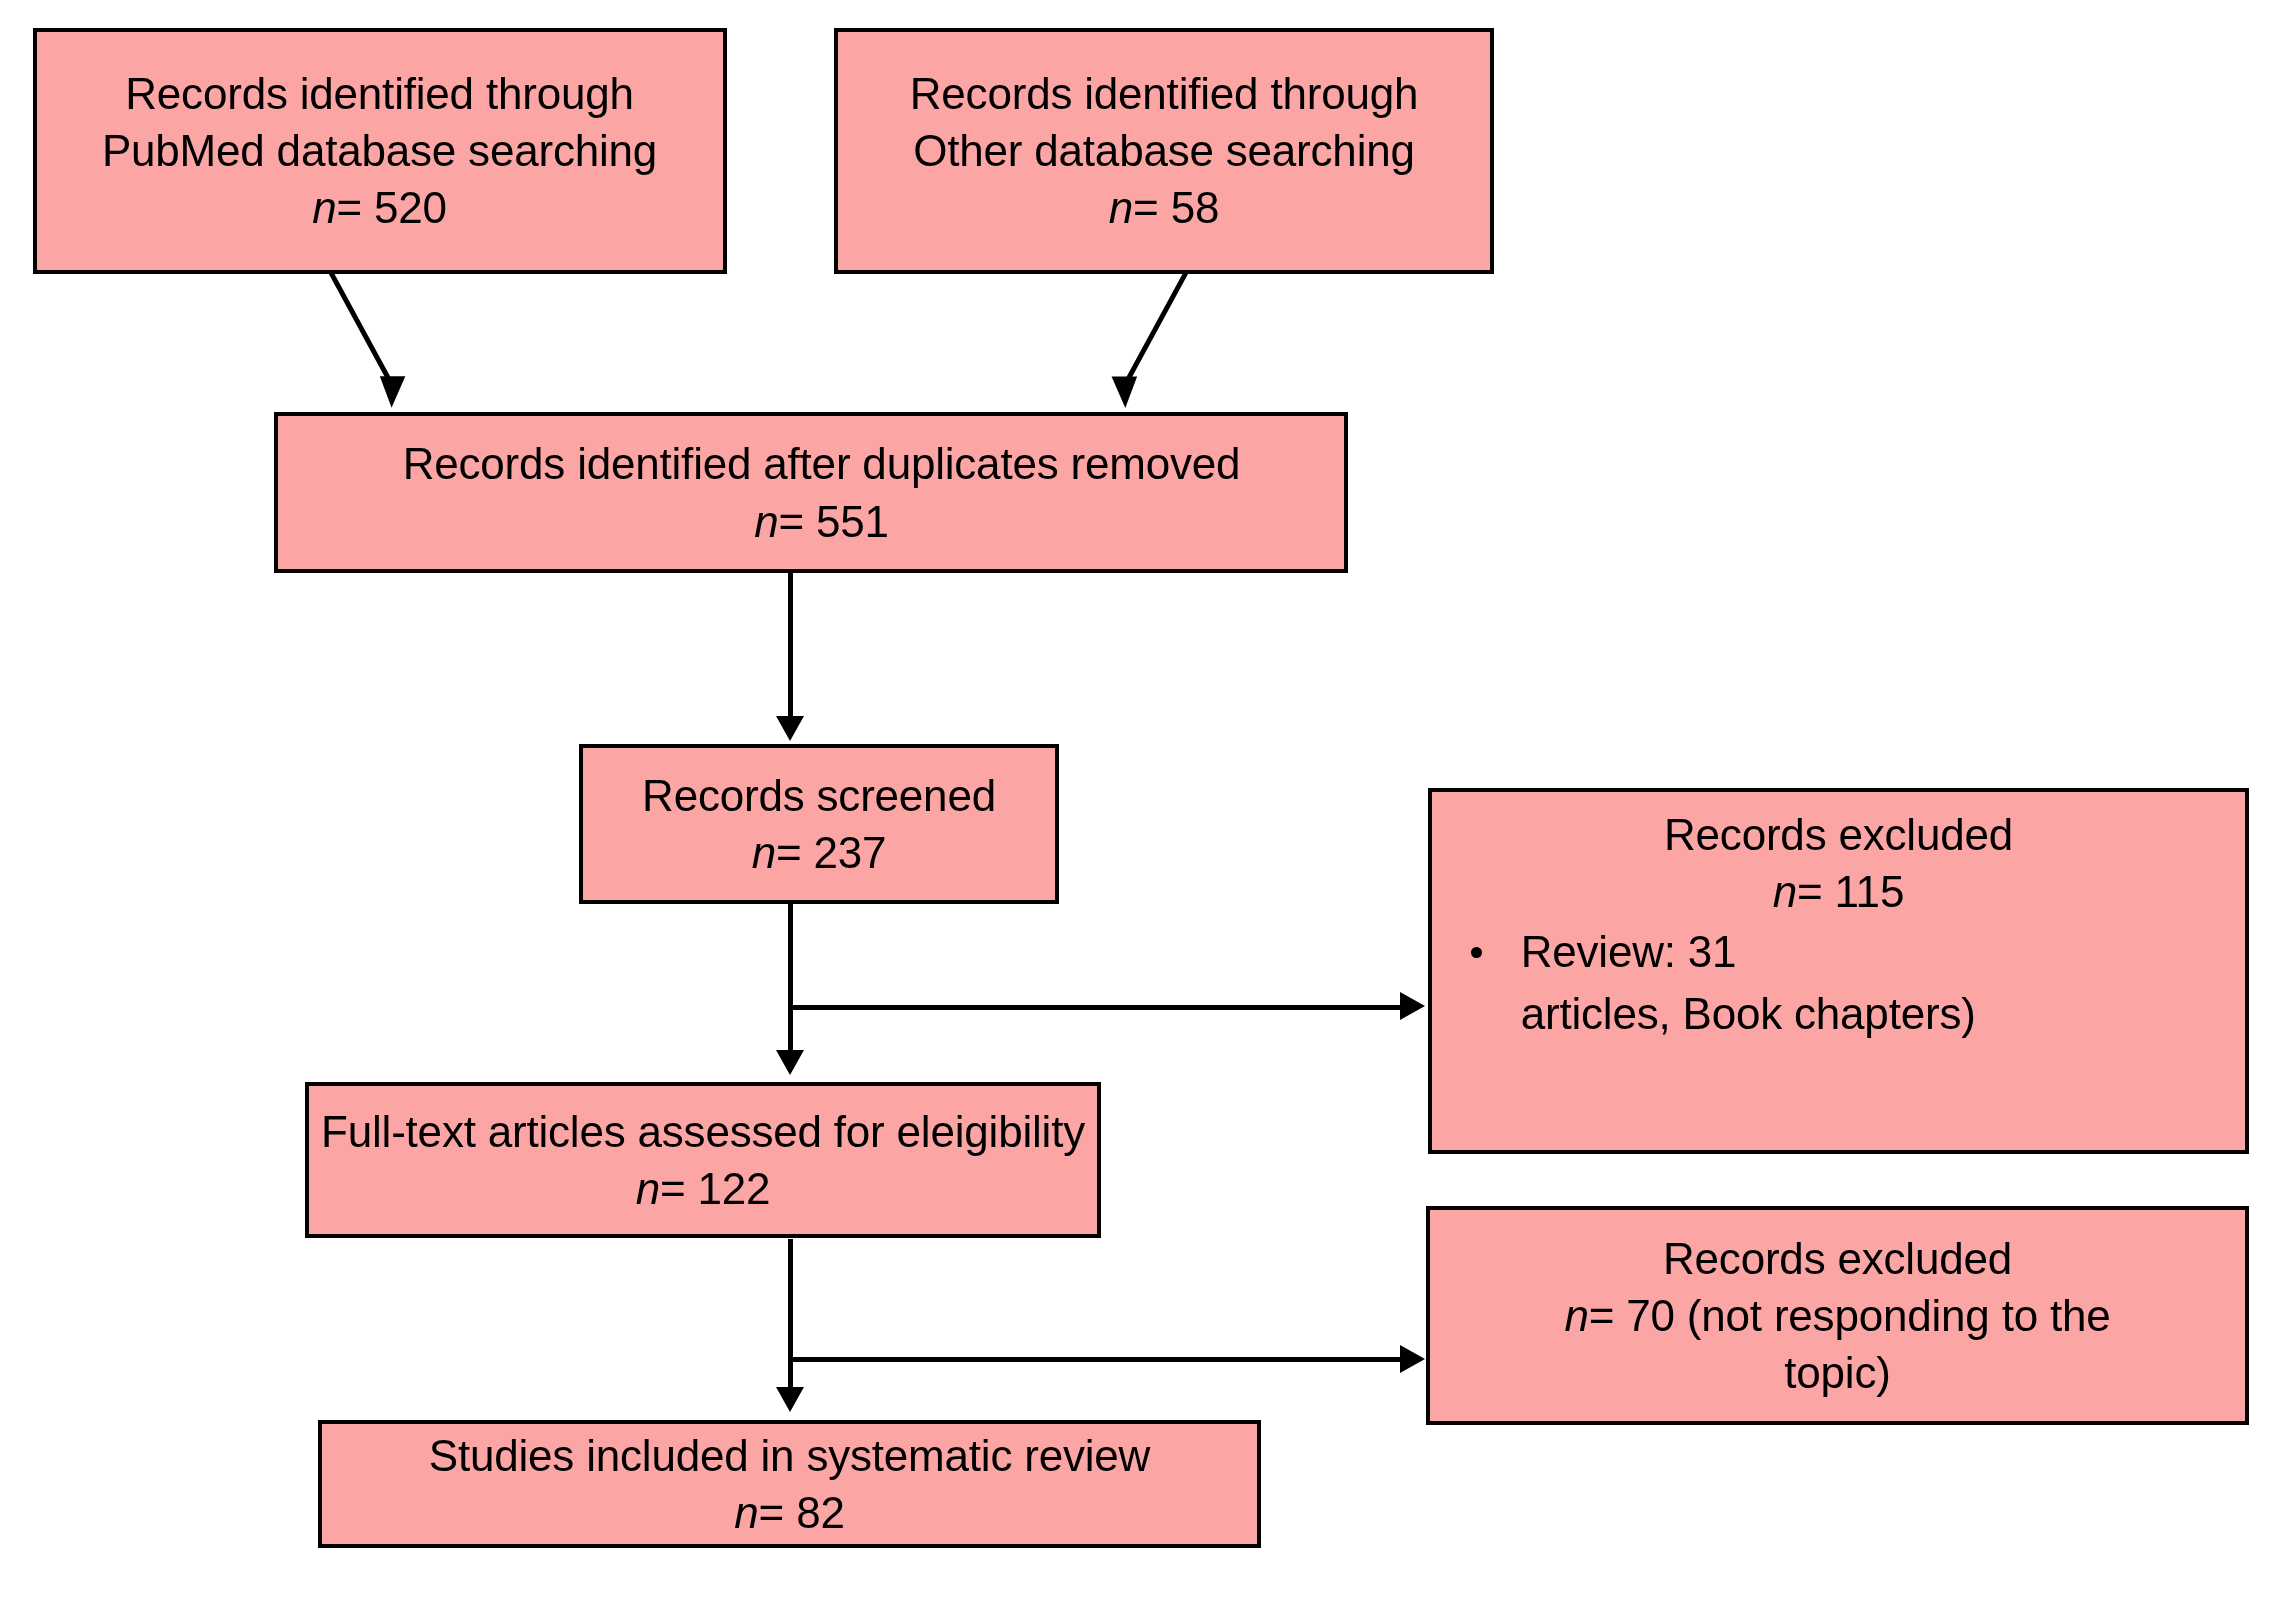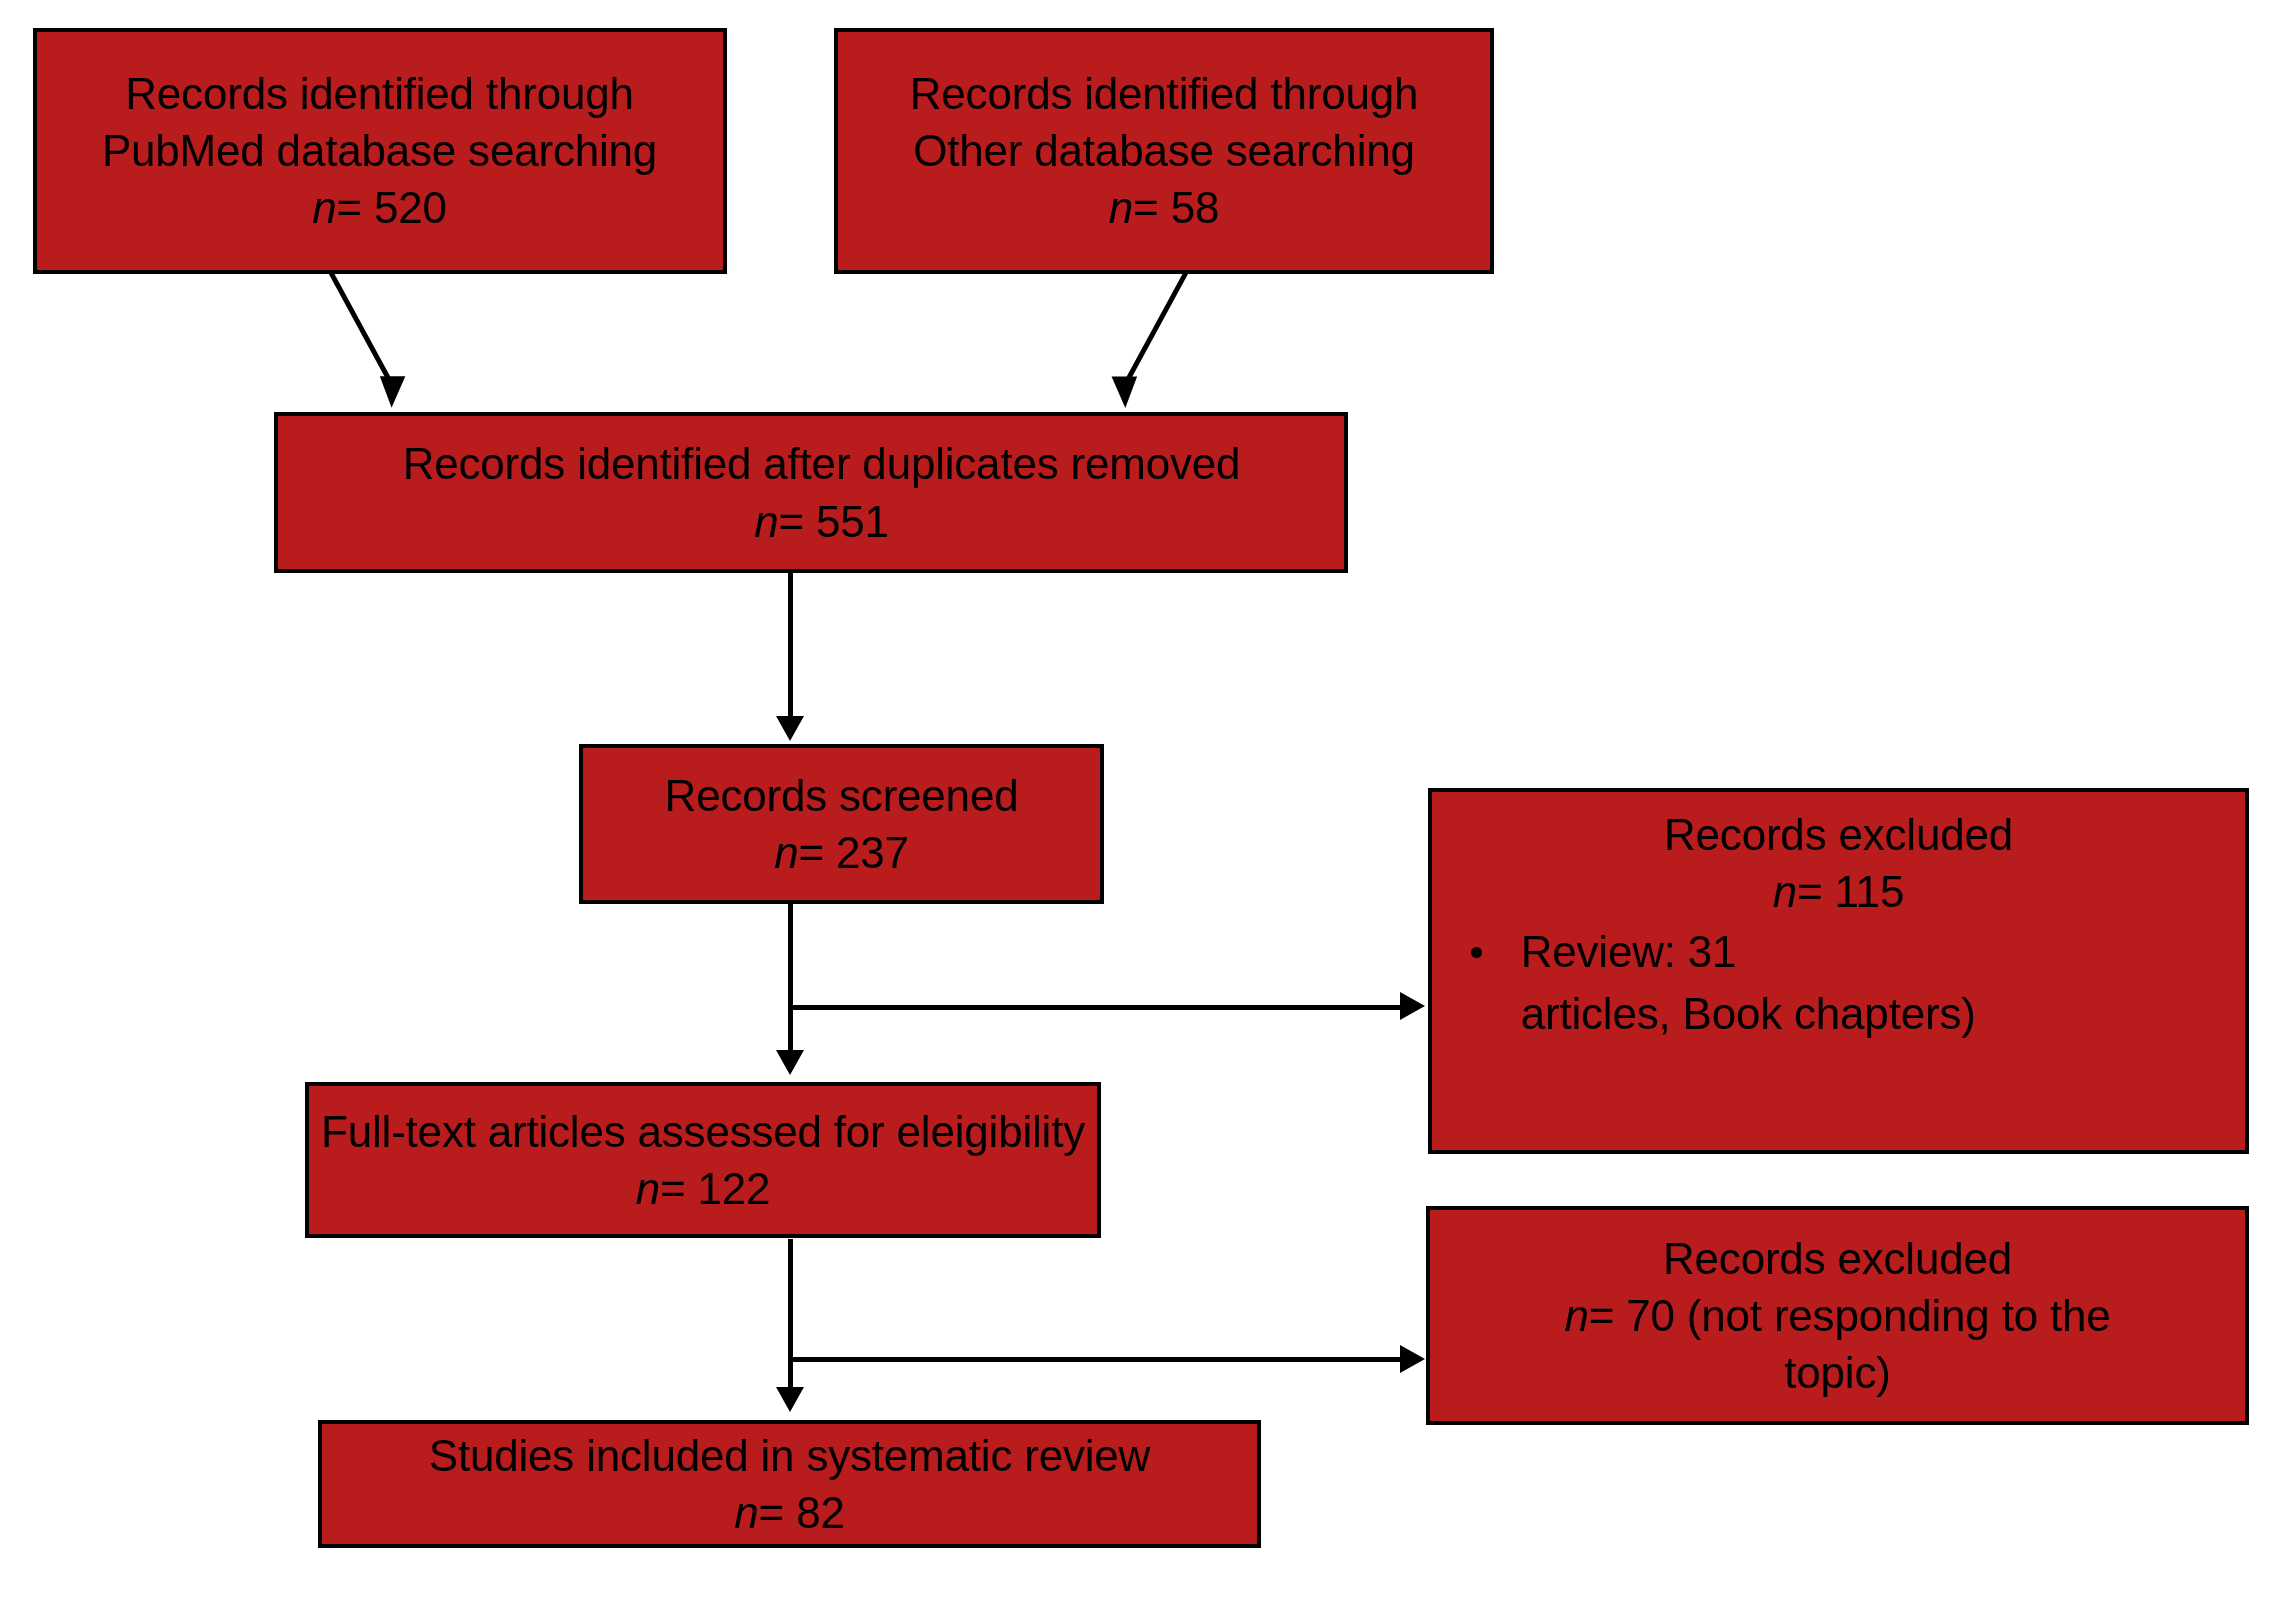--- a/index.html
+++ b/index.html
@@ -14,21 +14,21 @@
     height: 1623px;
     background: #ffffff;
     font-family: "Liberation Sans", sans-serif;
     color: #000000;
     overflow: hidden;
   }
   .node {
     position: absolute;
     box-sizing: border-box;
     border: 4.9px solid #000000;
-    background: #b91c1c;
+    background: #fca5a5;
     display: flex;
     flex-direction: column;
     align-items: center;
     justify-content: center;
     text-align: center;
     line-height: 1.30;
     font-size: 44px;
     letter-spacing: -0.2px;
   }
   .node .line {
@@ -39,21 +39,21 @@
     display: block;
     white-space: nowrap;
   }
   .nlabel {
     font-style: italic;
   }
   
   #node-pubmed      { left: 32.5px;   top: 27.6px;   width: 694px;  height: 246px; }
   #node-other       { left: 834px;  top: 27.6px;   width: 660px;  height: 246px; }
   #node-duplicates  { left: 274px;  top: 412px;  width: 1074px; height: 161px; padding-left: 21px; }
-  #node-screened    { left: 579px;  top: 744px;  width: 525px;  height: 160px; }
+  #node-screened    { left: 579px;  top: 744px;  width: 480px;  height: 160px; }
   #node-fulltext    { left: 305px;  top: 1082px; width: 796px;  height: 156px; }
   #node-included    { left: 318px;  top: 1420px; width: 943px;  height: 128px; }
 
   #node-excluded-1  { left: 1428px; top: 788px;  width: 821px;  height: 366px;
                       align-items: stretch; justify-content: flex-start;
                       padding: 13.8px 17.7px 9.9px 17.7px; }
   #node-excluded-2  { left: 1426px; top: 1206px; width: 823px;  height: 219px; }
 
   
   .exc-head {

